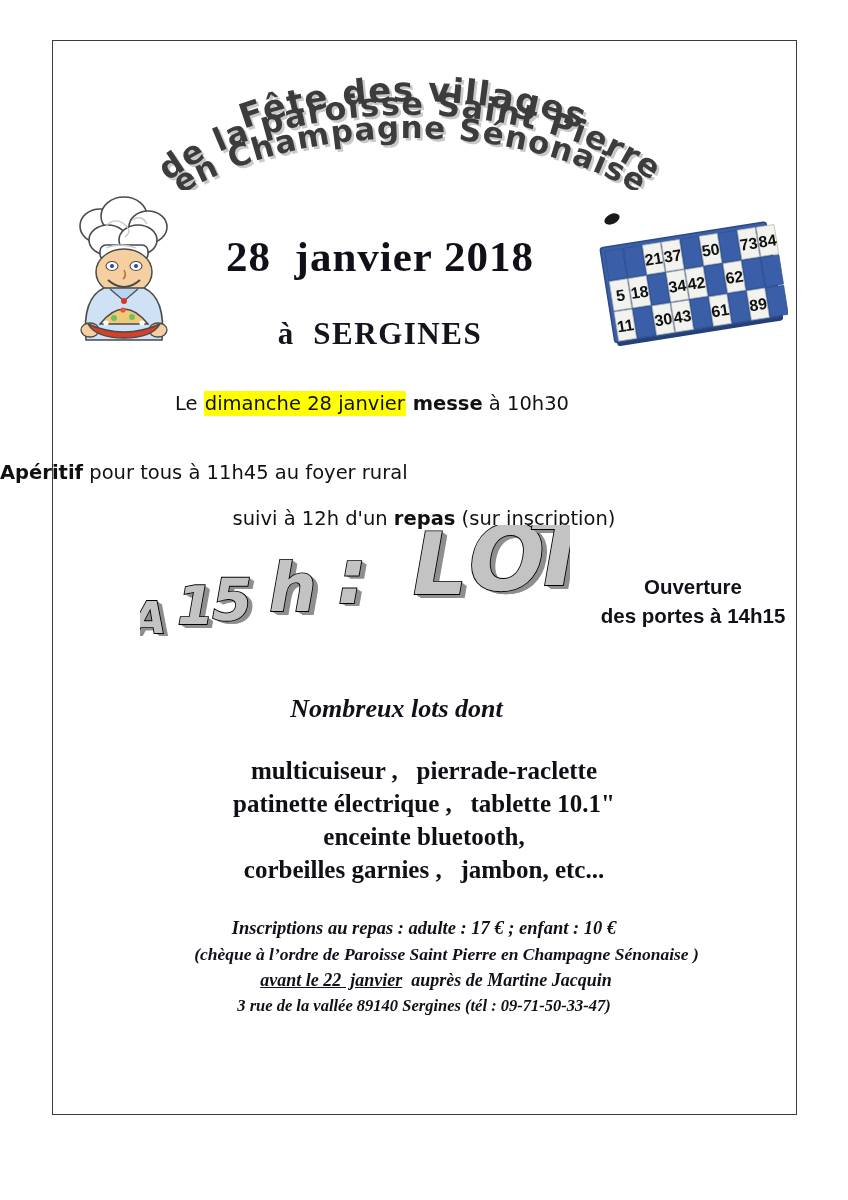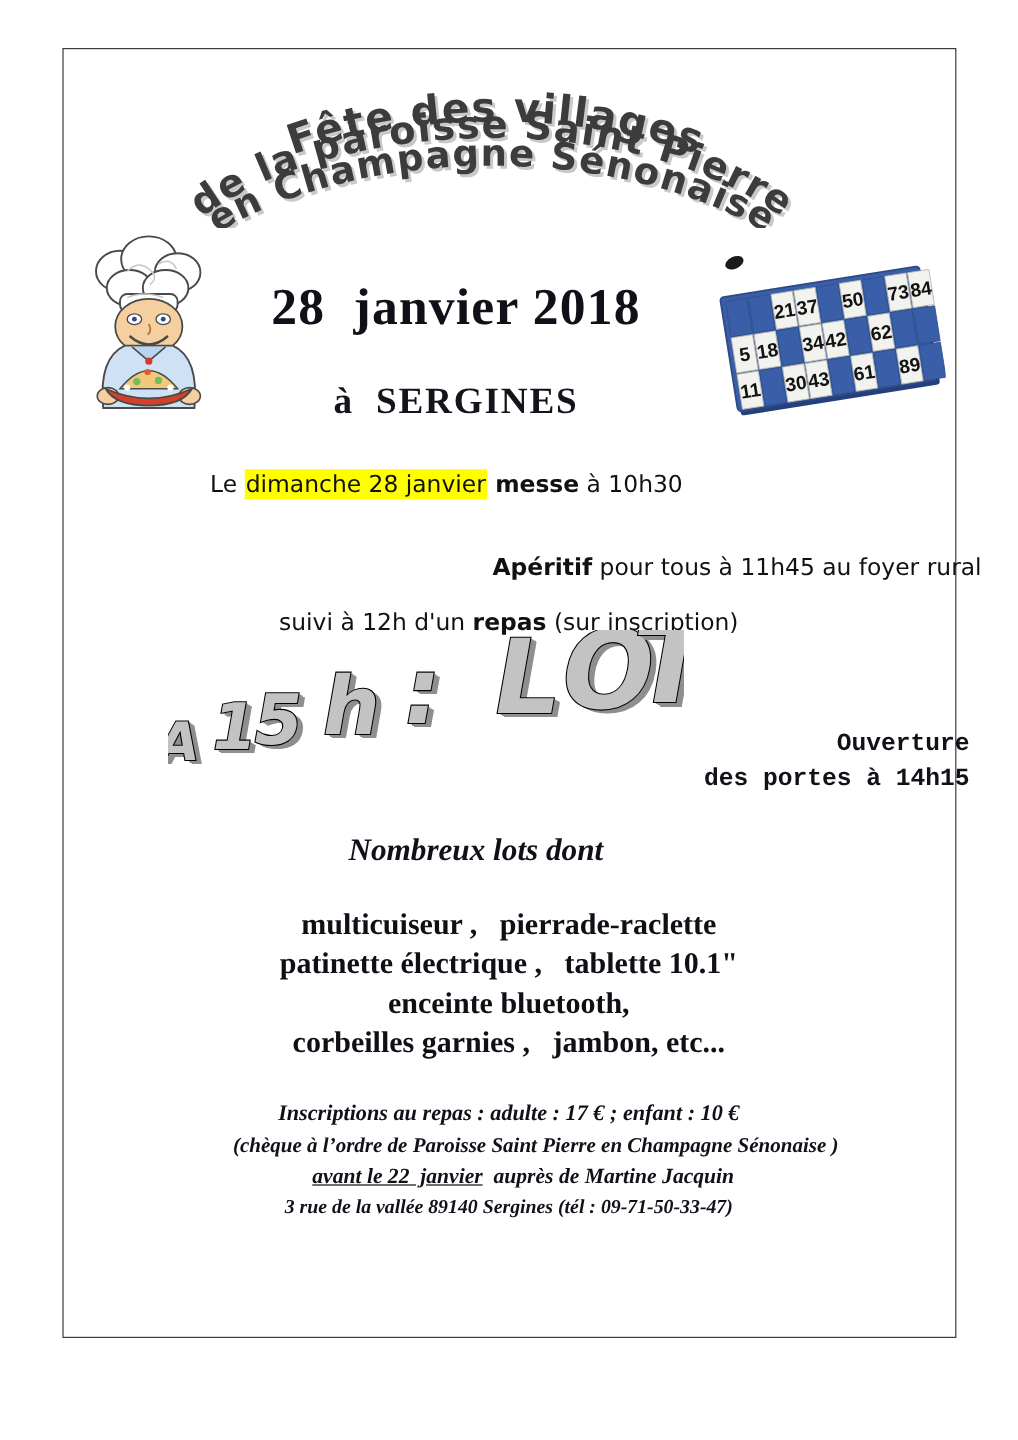--- a/index.html
+++ b/index.html
@@ -114,21 +114,21 @@
     background: #ffff00;
     padding: 1px 1px;
   }
   .b { font-weight: bold; }
 
   #aperitif-line-1 {
     position: absolute;
     left: 0;
     top: 461px;
     width: 818px;
-    text-align: right;
+    text-align: left;
     white-space: nowrap;
   }
   #aperitif-line-2 {
     position: absolute;
     left: 0;
     top: 491px;
     width: 848px;
     text-align: center;
     white-space: nowrap;
     margin-top: 16px;
@@ -142,24 +142,24 @@
     width: 430px;
     height: 125px;
     pointer-events: none;
   }
   #loto-art svg { display: block; width: 430px; height: 125px; }
 
   
   #opening {
     position: absolute;
     left: 578px;
-    top: 606px;
+    top: 572px;
     width: 230px;
-    text-align: right;
-    font-family: Liberation Mono, monospace;
+    text-align: center;
+    font-family: Liberation Sans, sans-serif;
     font-weight: bold;
     font-size: 20.5px;
     color: #111118;
     line-height: 1.42;
   }
 
   
   #prizes-head {
     position: absolute;
     left: 0;

